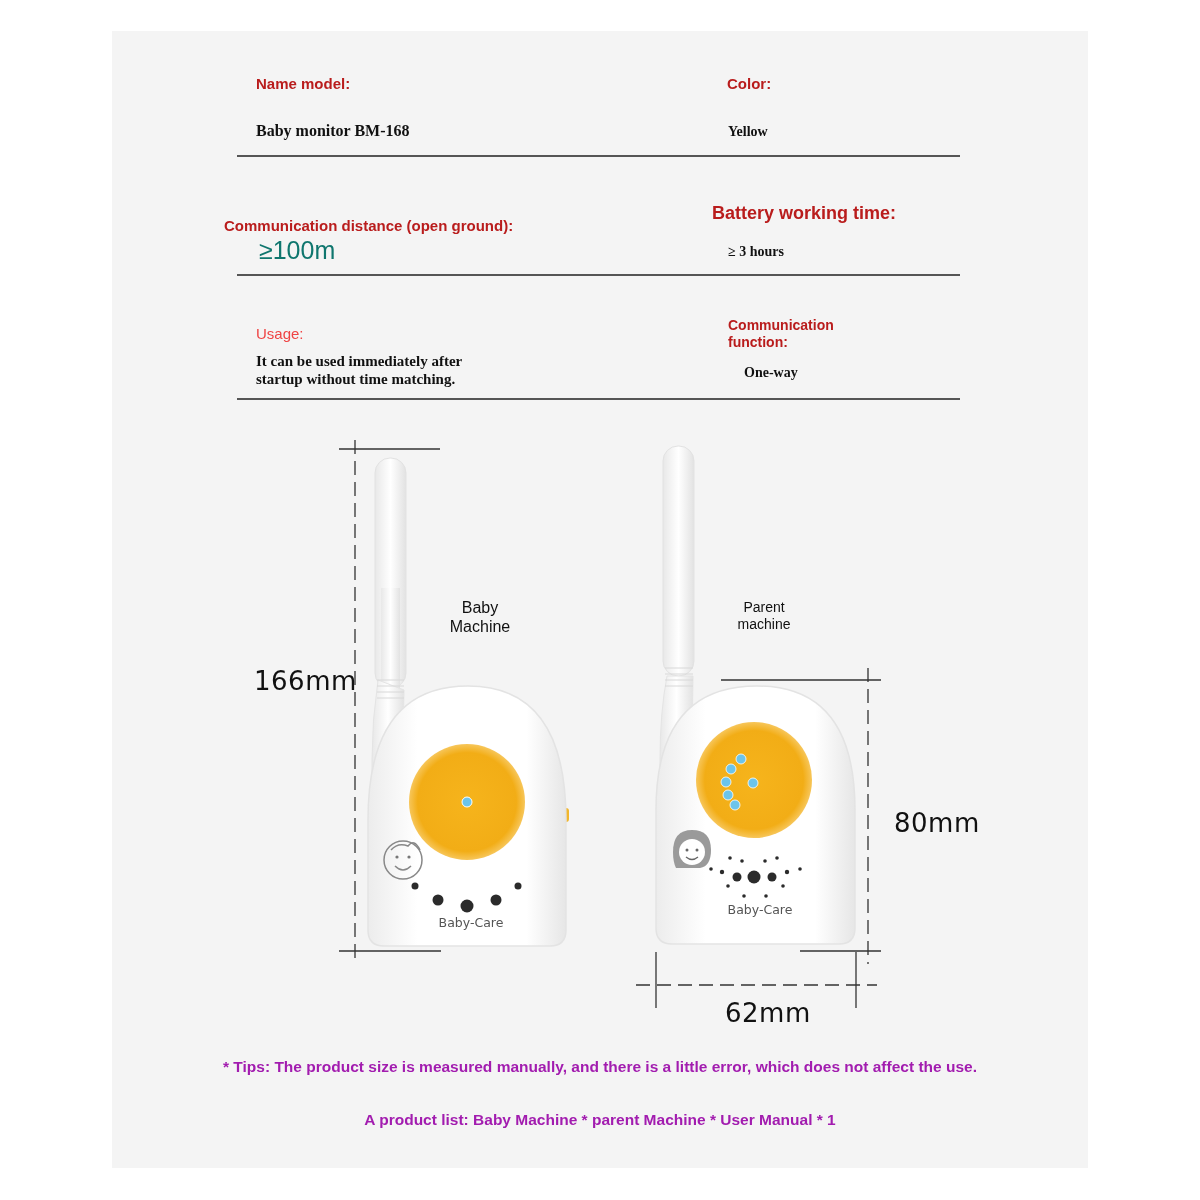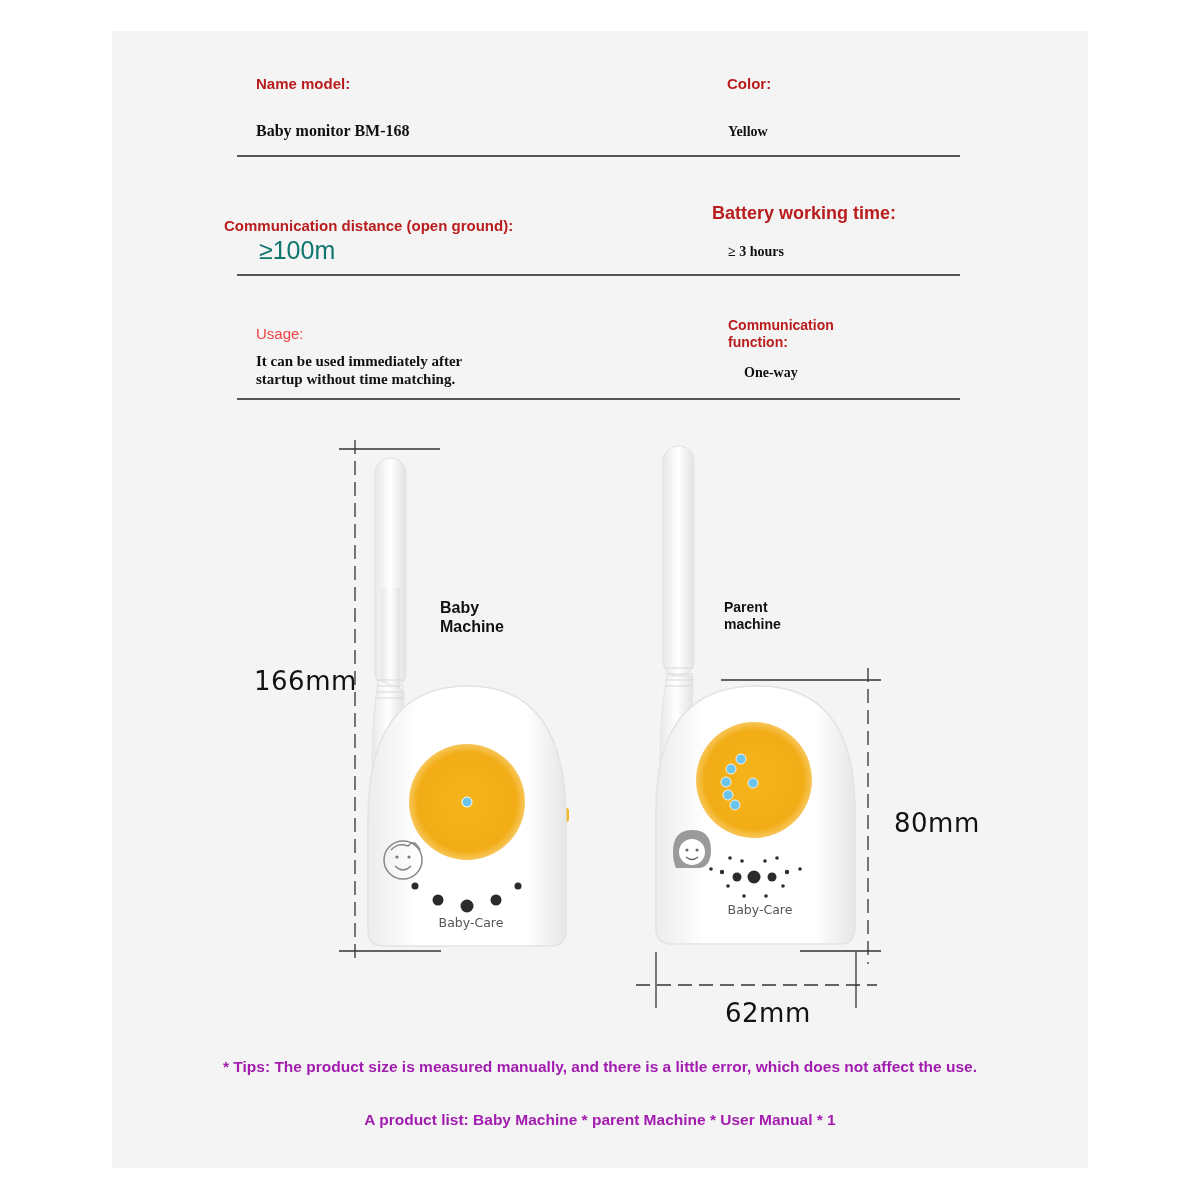--- a/index.html
+++ b/index.html
@@ -12,21 +12,21 @@
     .card {
       position: absolute; left: 112px; top: 31px; width: 976px; height: 1137px;
       background: #f4f4f4;
     }
     .abs { position: absolute; white-space: nowrap; }
     .label { color: #b91c1c; font-weight: bold; font-size: 15px; }
     .value { color: #111; font-weight: bold; font-size: 15px; font-family: Liberation Serif, serif; }
     .divider { position: absolute; left: 237px; width: 723px; height: 2px; background: #555; }
     .big-value { font-size: 25px; font-weight: normal; color: #0f766e; }
     .dim-text { font-size: 26px; color: #111; font-family: "DejaVu Sans", sans-serif; letter-spacing: 0.5px; }
-    .device-title { font-weight: bold; font-size: 16px; line-height: 19px; }
+    .device-title { font-weight: normal; font-size: 16px; text-align: center; line-height: 19px; }
     .device-title.small { font-size: 14px; line-height: 17px; }
     .footer { font-weight: bold; font-size: 15.5px; color: #a21caf; text-align: center; width: 976px; left: 112px; }
     svg { position: absolute; left: 0; top: 0; }
   </style>
 </head>
 <body>
 
 <div class="card"></div>
 
 <div class="abs label" style="left:256px; top:75px;">Name model:</div>

